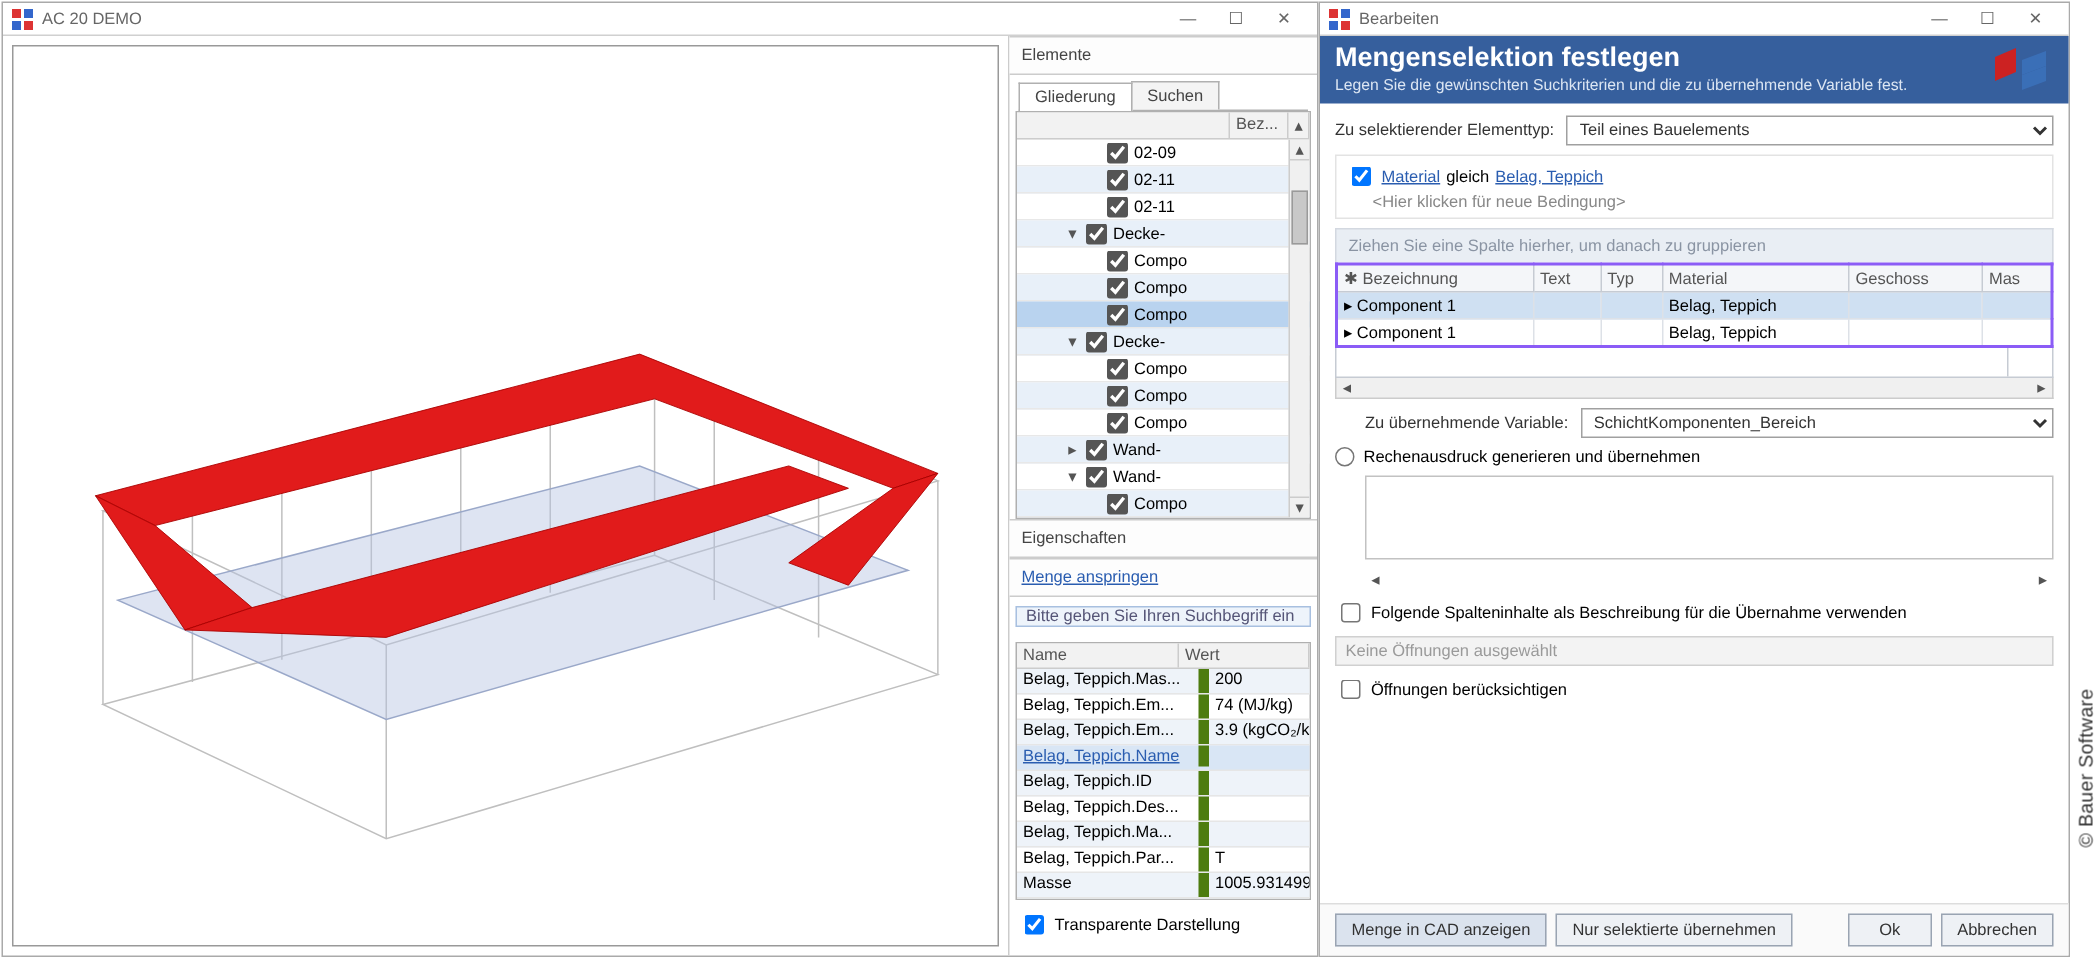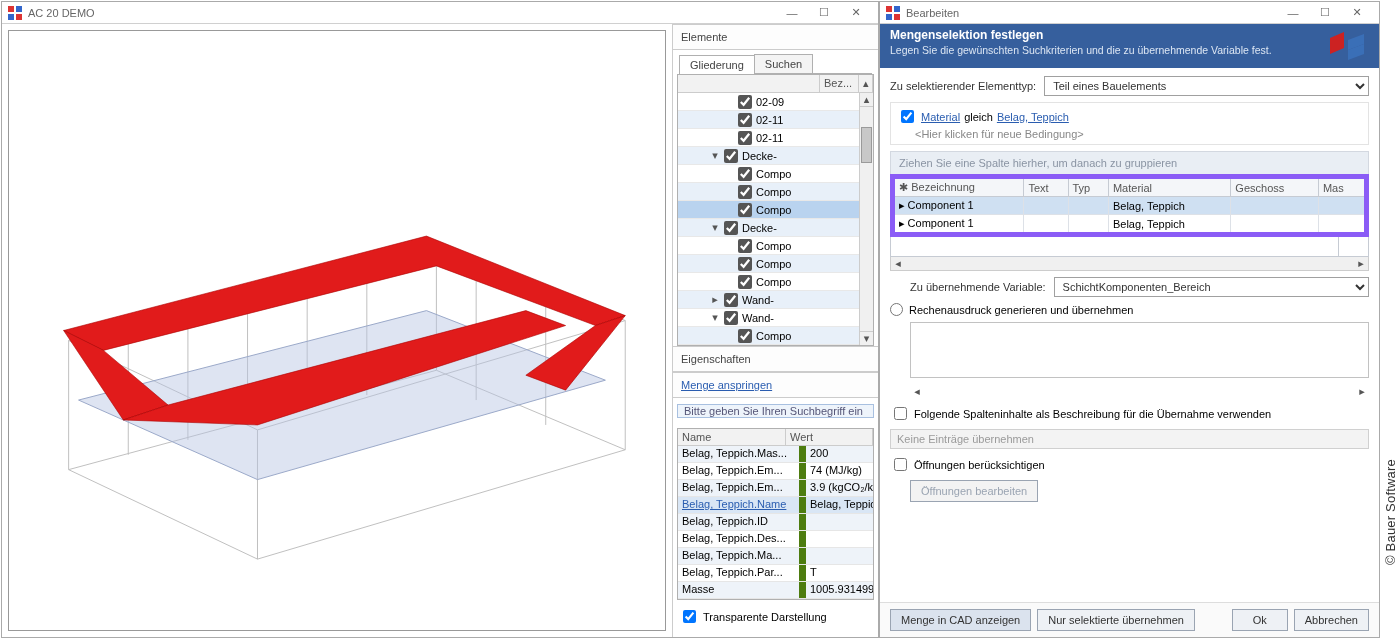--- a/index.html
+++ b/index.html
@@ -43,46 +43,46 @@
   .link-text { color:#2a5db0; text-decoration:underline; cursor:pointer; }
 
   .props { margin:4px; }
   .search-props { border:1px solid #a8c0e0; background:#eef4fb; padding:0 6px; color:#557; margin:6px 4px; }
   .kv { border:1px solid #b0b0b0; }
   .kv-head { display:flex; background:#f2f2f2; border-bottom:1px solid #ccc; }
   .kv-head .c { padding:2px 4px; border-right:1px solid #ccc; color:#555; }
   .kv-row { display:flex; height:17px; border-bottom:1px solid #e6e6e6; }
   .kv-row.alt { background:#eef3f9; }
   .kv-row.sel .c1 { color:#2a5db0; text-decoration:underline; }
-  .kv-row.sel { background:#d9e6f5; }
+  .kv-row.sel { background:#d9e6f5;flex-direction:column; }
   .kv-row .c1 { width:128px; padding:1px 4px; border-right:7px solid #4d7c0f; overflow:hidden; white-space:nowrap; text-overflow:ellipsis; }
   .kv-row .c2 { flex:1; padding:1px 4px; overflow:hidden; white-space:nowrap; }
 
   .chk-line { display:flex; align-items:center; gap:4px; padding:3px 6px; }
 
   
   #edit-window { width:501px; height:637px; margin:1px 1px 1px 0; }
   #edit-banner { background:#365f9d; color:#fff; padding:4px 10px 6px 10px; display:flex; }
   #edit-banner .bleft { flex:1; }
-  #edit-banner h2 { margin:0 0 2px 0; font-size:12px; font-weight:600; color:#fff; }
+  #edit-banner h2 { margin:0 0 2px 0; font-size:18px; font-weight:600; color:#fff; }
   #edit-banner p { margin:0; font-size:10.5px; color:#dce6f3; }
   #edit-banner .bicon { width:42px; display:flex; align-items:flex-start; justify-content:center; }
   #edit-body { flex:1; padding:8px 10px 4px 10px; display:flex; flex-direction:column; gap:6px; overflow:hidden; }
 
   .form-row { display:flex; align-items:center; gap:8px; }
   .form-row label { white-space:nowrap; color:#333; }
   select.combo { flex:1; height:20px; border:1px solid #a0a0a0; background:#fff; padding:0 4px; color:#333; }
 
   .crit-box { border:1px solid #e3e3e3; padding:4px 6px; min-height:40px; }
   .crit-line { display:flex; align-items:center; gap:4px; }
   .crit-line .mini-chk { width:13px; height:13px; }
   .placeholder-line { color:#888; padding:2px 0 0 18px; }
 
   .groupbar { background:#e9eef4; color:#8a94a3; padding:5px 8px; border:1px solid #d3d8e0; border-bottom:none; }
-  table.data { width:100%; border-collapse:collapse; border:5px solid #8b5cf6; }
+  table.data { width:100%; border-collapse:collapse; border:2px solid #8b5cf6; }
   table.data th { background:#f4f6f9; border:1px solid #c6cbd3; padding:2px 4px; text-align:left; font-weight:400; color:#555; }
   table.data td { border:1px solid #dde1e7; padding:2px 4px; }
   table.data tr.rsel td { background:#cfe0f2; }
   .hscroll { height:14px; border:1px solid #ccc; border-top:none; display:flex; align-items:center; background:#f0f0f0; }
   .hscroll .harrow { width:14px; text-align:center; color:#555; }
   .hscroll .htrack { flex:1; position:relative; }
 
   .radio-line { display:flex; align-items:center; gap:6px; }
   input[type=radio] { margin:0; }
   .textarea { border:1px solid #c2c2c2; height:56px; background:#fff; }
@@ -413,29 +413,26 @@
     <div class="hscroll" style="margin-left:20px;border:none;background:transparent;">
       <div class="harrow">◂</div>
         <div class="htrack"></div>
         <div class="harrow">▸</div>
     </div>
 
     <label class="chk-line" style="padding:0;">
       <input type="checkbox" style="">
       <span>Folgende Spalteninhalte als Beschreibung für die Übernahme verwenden</span>
     </label>
-    <div class="muted-input">Keine Einträge übernehmen</div>
+    <div class="muted-input">Keine Öffnungen ausgewählt</div>
 
     <label class="chk-line" style="padding:0;">
       <input type="checkbox" style="">
       <span>Öffnungen berücksichtigen</span>
     </label>
-    <div style="padding-left:20px;">
-      <button class="btn-std" disabled="">Öffnungen bearbeiten</button>
-    </div>
   </div>
 
   <div class="footer-btns">
     <button class="btn-std primary">Menge in CAD anzeigen</button>
     <button class="btn-std">Nur selektierte übernehmen</button>
     <div class="spacer"></div>
     <button class="btn-std" style="min-width:56px;">Ok</button>
     <button class="btn-std" style="min-width:70px;">Abbrechen</button>
   </div>
 </div>

